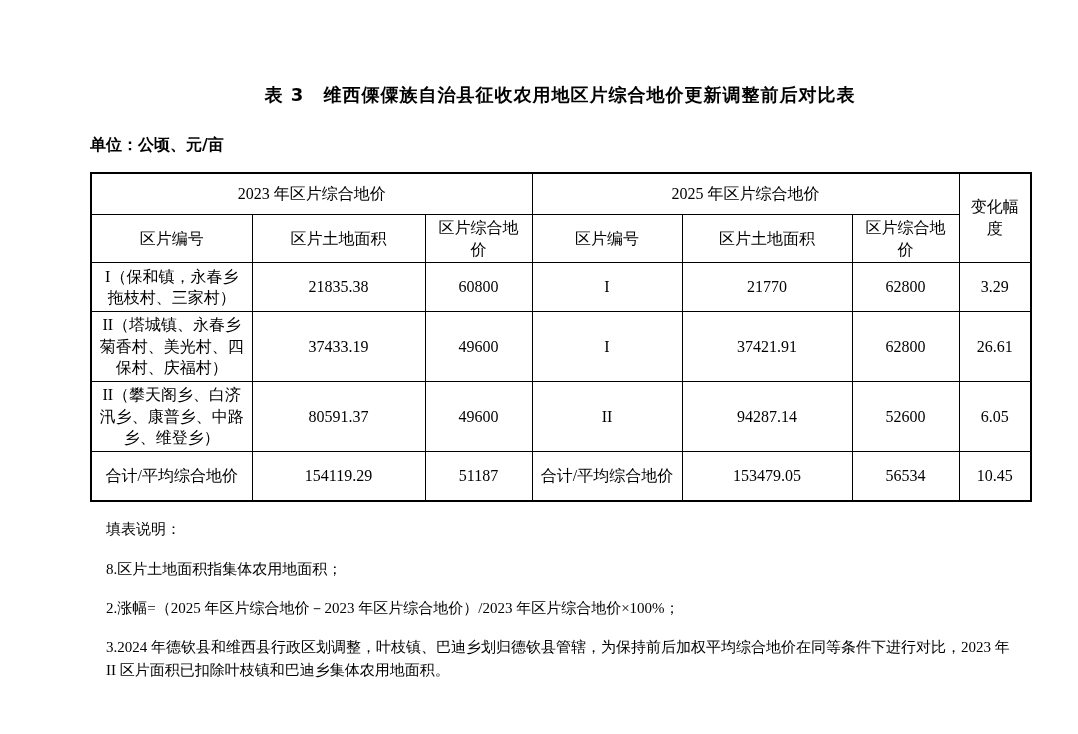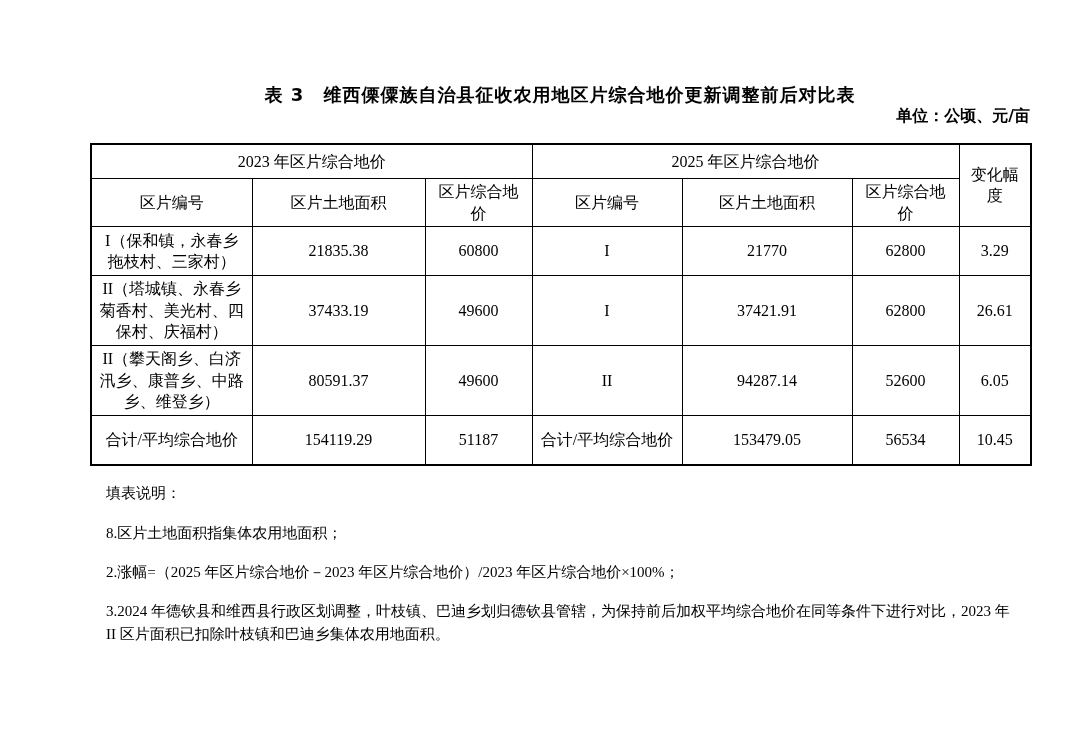--- a/index.html
+++ b/index.html
@@ -25,42 +25,41 @@
     font-size: 18px;
     text-align: center;
     letter-spacing: 1px;
     line-height: 1.2;
     margin: 0;
   }
   .unit-note {
     font-family: "DejaVu Sans", "Liberation Sans", sans-serif;
     font-weight: bold;
     font-size: 16px;
-    text-align: right;
-    margin-top: 0;
+    margin-top: 29px;
     margin-bottom: 16px;
   }
   table.price-table {
     width: 940px;
     border-collapse: collapse;
     table-layout: fixed;
     border: 2px solid #000;
     font-size: 16px;
   }
   table.price-table th,
   table.price-table td {
     border: 1px solid #000;
     font-weight: normal;
     text-align: center;
     vertical-align: middle;
     padding: 2px 6px;
     line-height: 1.35;
     overflow: hidden;
   }
-  tr.group-row  { height: 35px; padding-left: 29px; }
+  tr.group-row  { height: 42px; padding-left: 29px; }
   tr.header-row { height: 43px; }
   tr.row-1 { height: 49px; }
   tr.row-2 { height: 65px; }
   tr.row-3 { height: 63px; }
   tr.row-4 { height: 50px; }
   .notes {
     margin-top: 8px;
     font-size: 15px;
     line-height: 1.55;
   }

